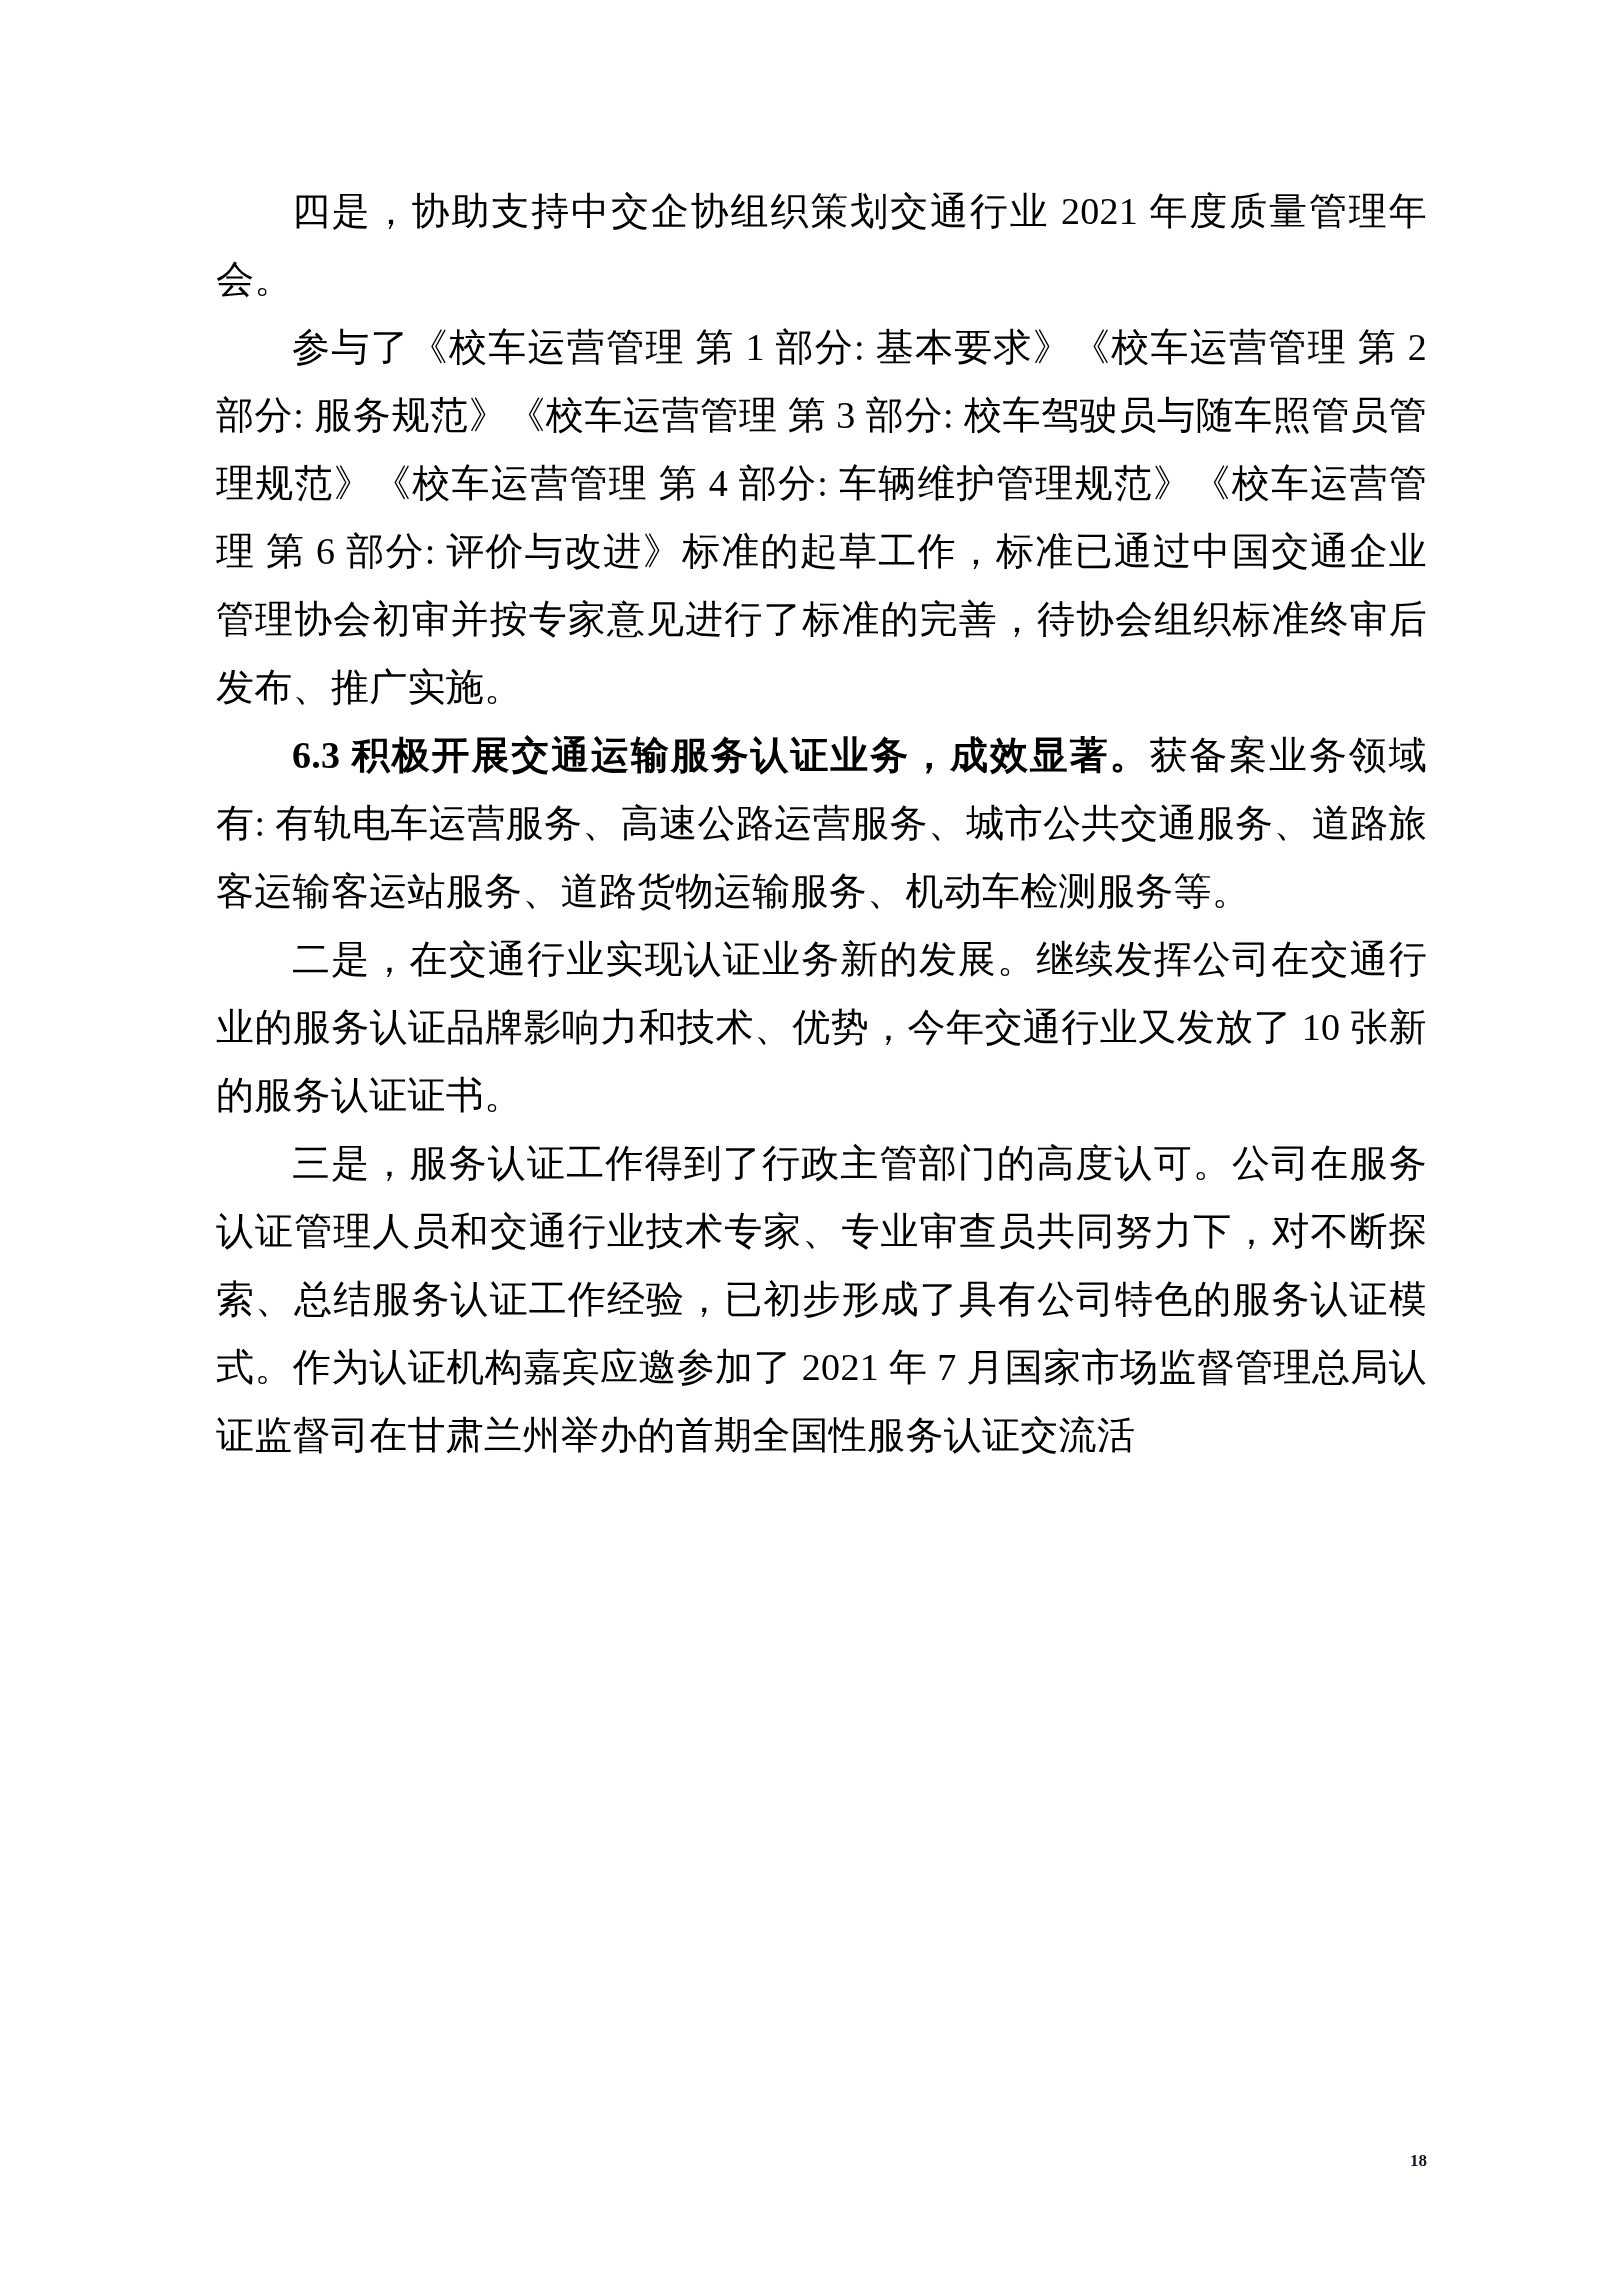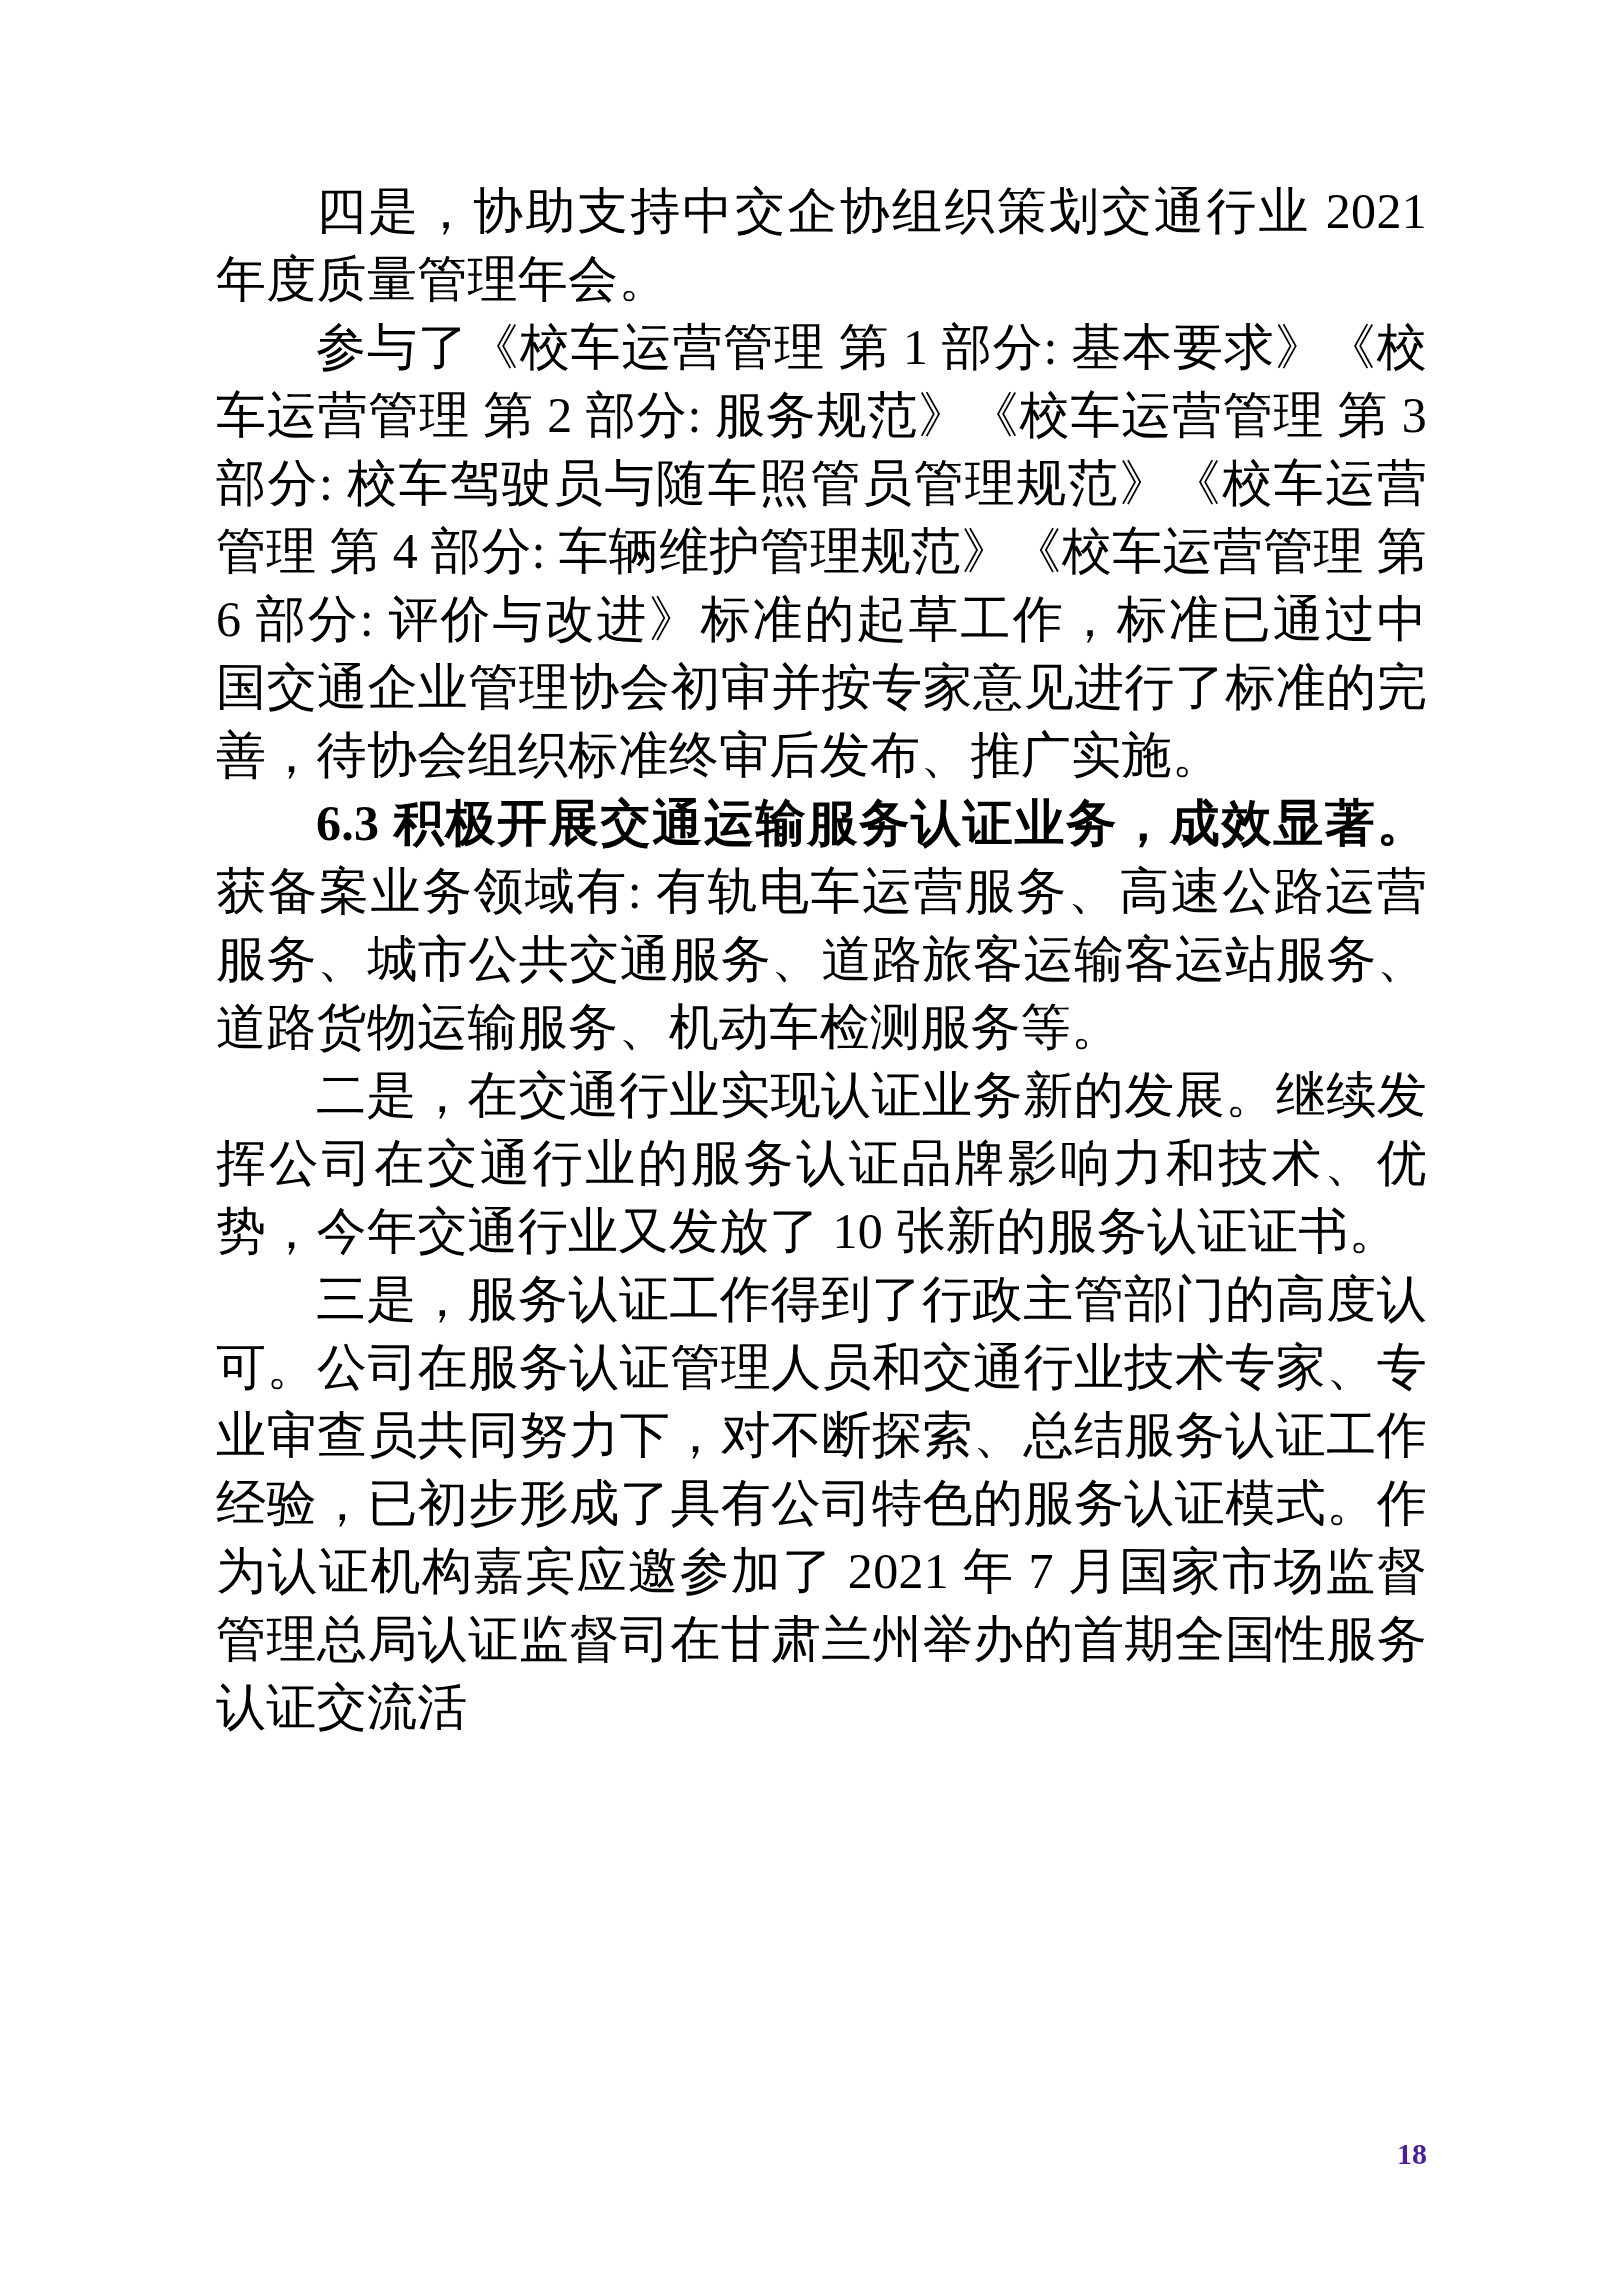--- a/index.html
+++ b/index.html
@@ -14,21 +14,21 @@
   .page {
     position: relative;
     width: 1623px;
     height: 2295px;
     background: #ffffff;
     box-sizing: border-box;
     padding: 177px 196px 131px 216px;
     overflow: hidden;
   }
   .doc-body {
-    font-size: 50px;
+    font-size: 38px;
     line-height: 68px;
     text-align: justify;
     text-justify: inter-ideograph;
     letter-spacing: 0.3px;
   }
   p {
     margin: 0;
     padding: 0;
   }
   .indent {
@@ -38,24 +38,24 @@
     font-weight: bold;
     text-indent: 2em;
   }
   .inline-heading {
     font-weight: bold;
   }
   .page-number {
     position: absolute;
     right: 196px;
     bottom: 124px;
-    font-size: 30px;
+    font-size: 17px;
     font-weight: bold;
     font-family: "Liberation Serif", "DejaVu Serif", serif;
-    color: #4c1d95;
+    color: #0f172a;
     text-align: center;
   }
 </style>
 </head>
 <body>
 
 <div class="page">
   <div class="doc-body">
 
     <p class="indent">四是，协助支持中交企协组织策划交通行业 2021 年度质量管理年会。</p>

